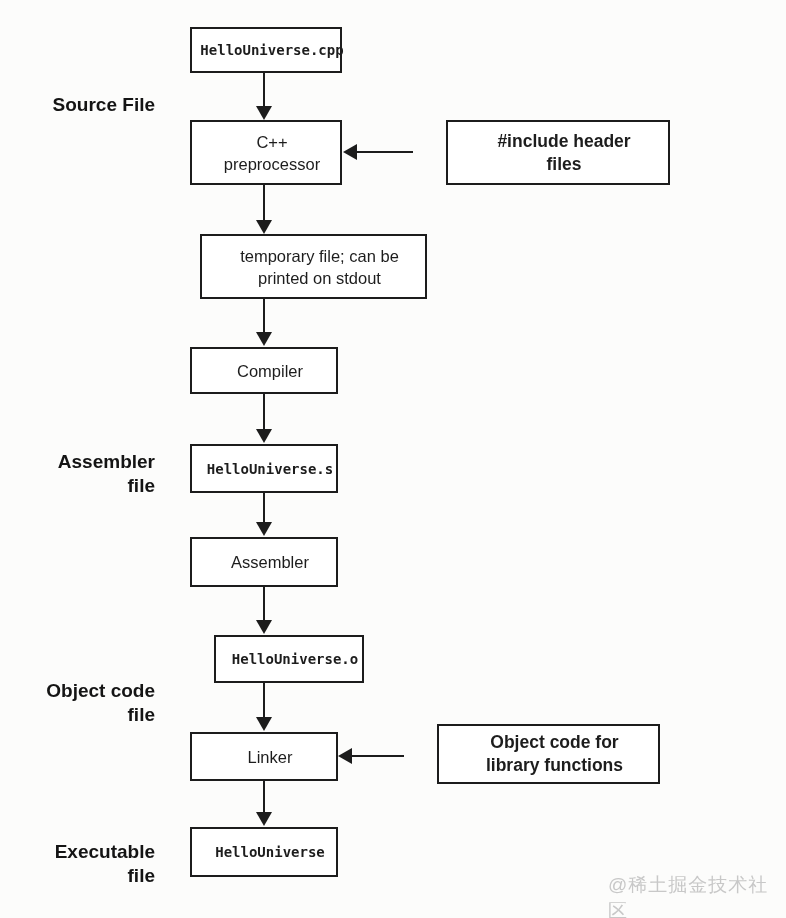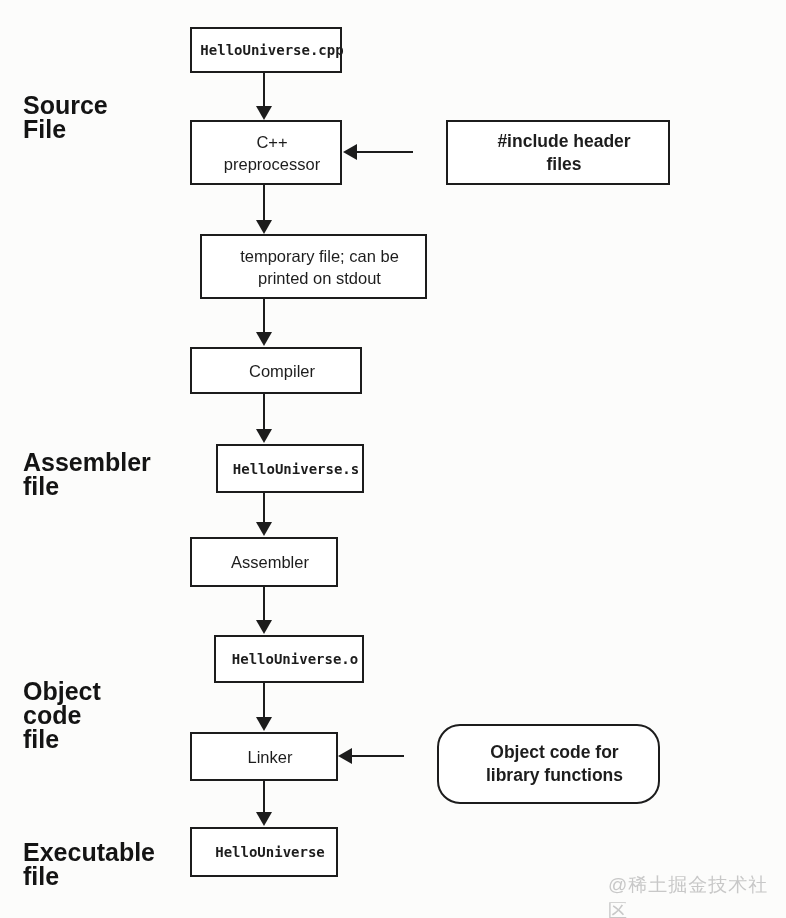--- a/index.html
+++ b/index.html
@@ -29,36 +29,36 @@
     padding-left:12px;
   }
   .plain{font-family:"Liberation Sans",sans-serif;font-size:16.5px;line-height:22px;font-weight:400;}
   .mono{font-family:"DejaVu Sans Mono",monospace;font-weight:bold;font-size:14px;}
   .side{font-family:"Liberation Sans",sans-serif;font-weight:bold;font-size:17.5px;line-height:23px;margin-left:33px;}
 
   .n-source      {left:190px;top:27px; width:152px;height:46px;}
   .n-preprocessor{left:190px;top:120px;width:152px;height:65px;}
   .n-include     {left:413px;top:120px;width:224px;height:65px;}
   .n-tempfile    {left:156px;top:234px;width:227px;height:65px;margin-left:44px;}
-  .n-compiler    {left:190px;top:347px;width:172px;height:47px;}
-  .n-asmfile     {left:190px;top:444px;width:148px;height:49px;margin-left:26px;}
+  .n-compiler    {left:190px;top:347px;width:148px;height:47px;}
+  .n-asmfile     {left:190px;top:444px;width:148px;height:49px;}
   .n-assembler   {left:190px;top:537px;width:148px;height:50px;}
   .n-objfile     {left:190px;top:635px;width:150px;height:48px;margin-left:24px;}
   .n-linker      {left:190px;top:732px;width:148px;height:49px;}
-  .n-library     {left:404px;top:724px;width:223px;height:80px;border-radius:23px;}
+  .n-library     {left:404px;top:724px;width:223px;height:60px;}
   .n-exefile     {left:190px;top:827px;width:148px;height:50px;}
 
   
   .stage-label{
     position:absolute;
     left:23px;
     width:132px;
-    text-align:left;
+    text-align:right;
     font-weight:bold;
-    font-size:25px;
+    font-size:19px;
     line-height:24px;
     white-space:pre-line;
     color:#141414;
   }
   .l-source    {top:93px;}
   .l-assembler {top:450px;}
   .l-object    {top:679px;}
   .l-executable{top:840px;}
 
   

